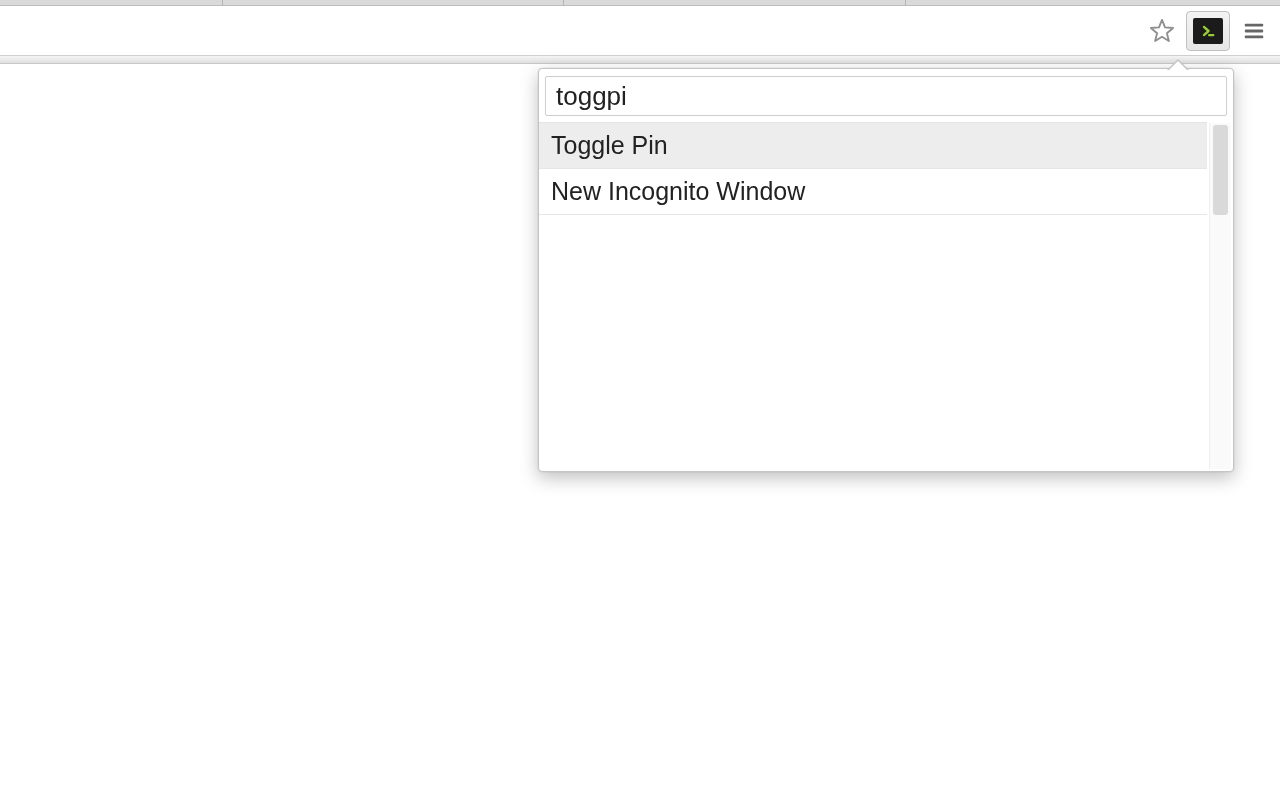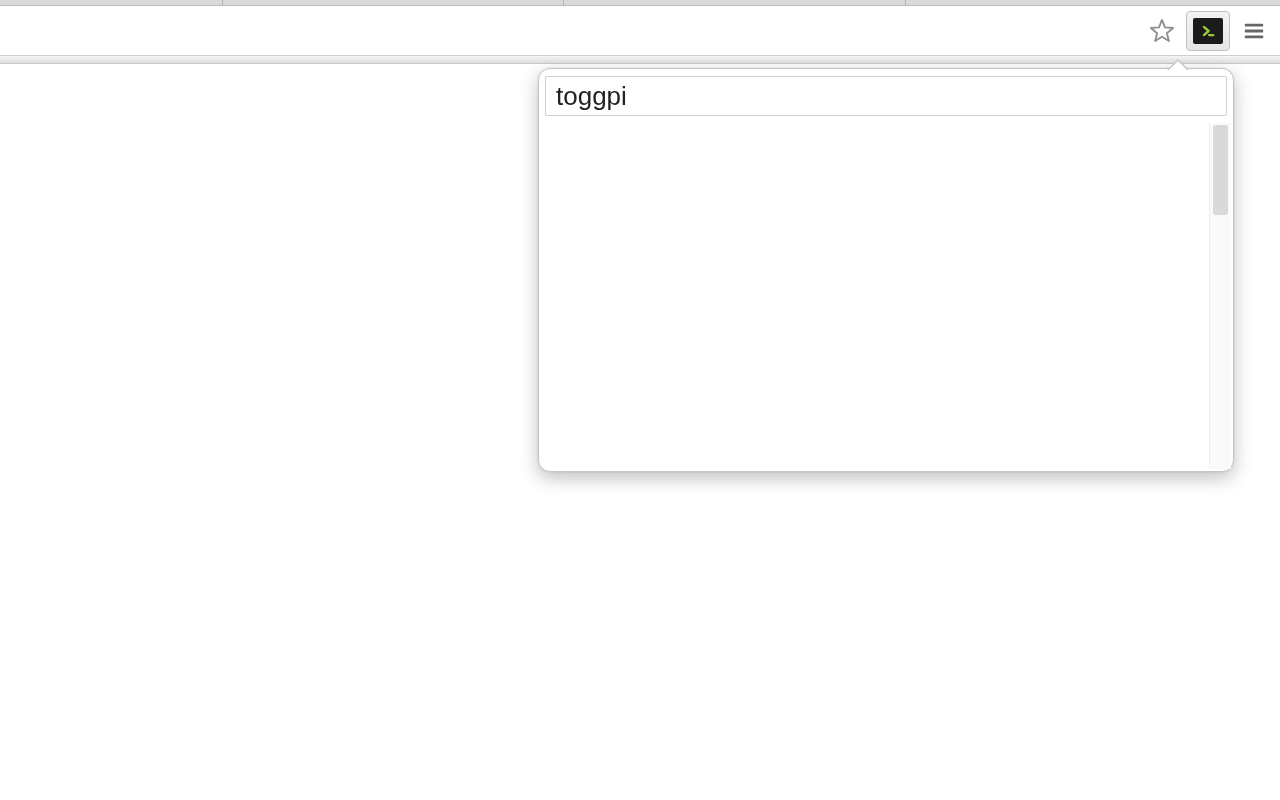--- a/index.html
+++ b/index.html
@@ -100,21 +100,21 @@
     }
 
     .popup {
       position: absolute;
       top: 4px;
       right: 46px;
       width: 696px;
       height: 404px;
       background: #ffffff;
       border: 1px solid #c4c4c4;
-      border-radius: 12px;
+      border-radius: 4px;
       box-shadow: 0 6px 18px rgba(0,0,0,0.25), 0 0 0 1px rgba(0,0,0,0.03);
     }
     .popup-arrow {
       position: absolute;
       top: -10px;
       right: 44px;
       width: 0;
       height: 0;
       border-left: 11px solid transparent;
       border-right: 11px solid transparent;
@@ -226,19 +226,23 @@
 
 <div class="content">
 
   <div class="popup">
     <div class="popup-arrow"></div>
 
     <div class="popup-input-wrap">
       <input class="popup-input" type="text" value="toggpi" style="">
     </div>
 
+    <div class="results">
+      <div class="result-item selected">Toggle Pin</div>
+      <div class="result-item">New Incognito Window</div>
+    </div>
 
     <div class="popup-scrollbar">
       <div class="popup-scrollbar-thumb"></div>
     </div>
   </div>
 
 </div>
 
 </body></html>

